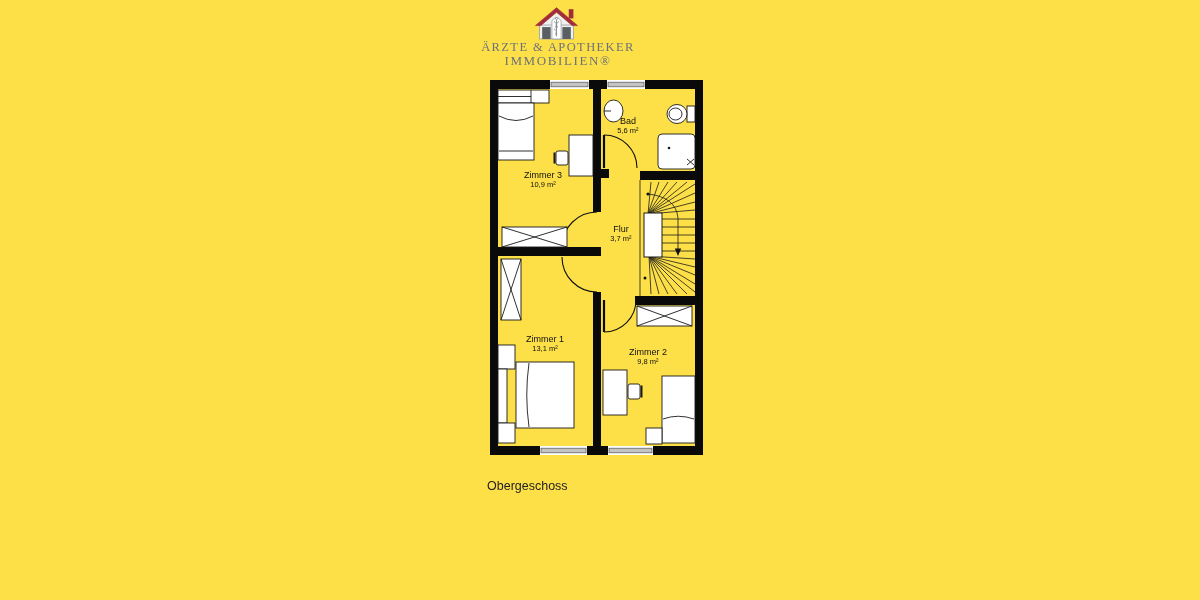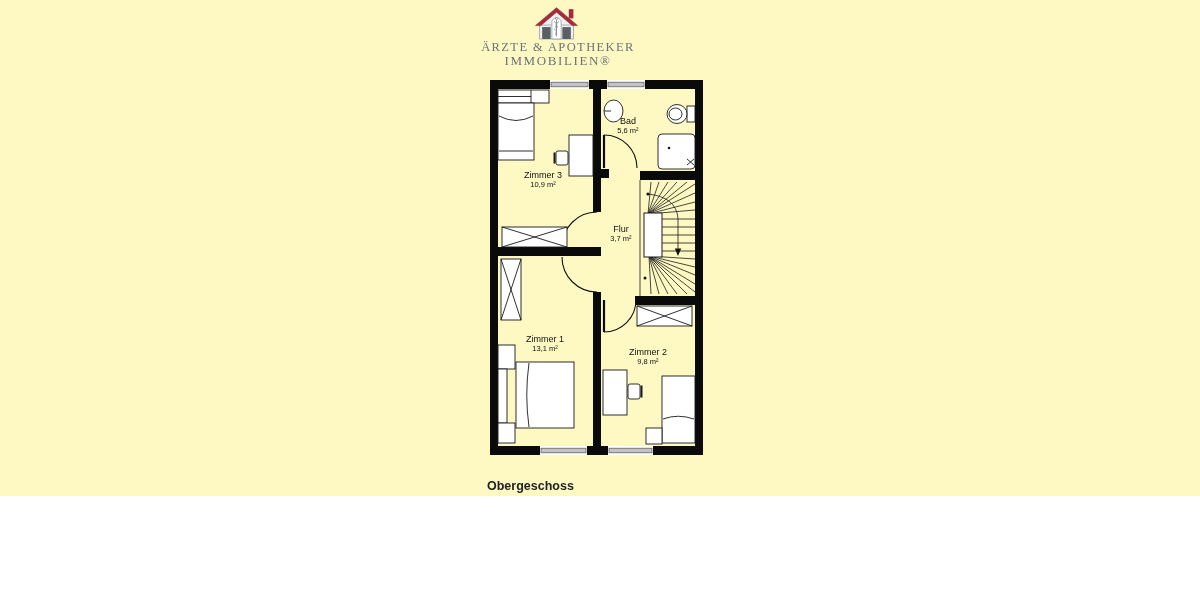--- a/index.html
+++ b/index.html
@@ -1,24 +1,24 @@
 <!DOCTYPE html>
 <html><head>
 <meta charset="utf-8">
 <style>
   html,body{margin:0;padding:0;background:#ffffff;}
-  #stage{position:relative;width:1200px;height:496px;background:#fef9c3;overflow:hidden;
+  #stage{position:relative;width:1200px;height:600px;background:#fde047;overflow:hidden;
          font-family:"Liberation Sans",sans-serif;}
   .brand{position:absolute;left:438px;top:0;width:240px;text-align:center;}
   .brand-house{position:absolute;left:97px;top:6px;}
   .brand-text{position:absolute;top:41px;left:0;width:240px;
               font-family:"Liberation Serif",serif;color:#6d727a;}
   .brand-line1{font-size:12.5px;letter-spacing:1.4px;line-height:13px;}
   .brand-line2{font-size:13px;letter-spacing:1.6px;line-height:13px;}
-  .floor-label{position:absolute;left:487px;top:479px;font-size:12.5px;color:#222;font-weight:bold;}
+  .floor-label{position:absolute;left:487px;top:479px;font-size:12.5px;color:#222;}
   svg text{font-family:"Liberation Sans",sans-serif;fill:#111;}
   .room-name{font-size:9px;}
   .room-area{font-size:7.5px;}
   .furn{fill:#ffffff;stroke:#1a1a1a;stroke-width:0.9;}
   .furnline{fill:none;stroke:#1a1a1a;stroke-width:0.9;}
   .wall{fill:#0a0a0a;}
   .doorarc{fill:none;stroke:#111;stroke-width:1.1;}
   .doorleaf{stroke:#0a0a0a;stroke-width:2.2;}
   .stairline{stroke:#1a1a1a;stroke-width:0.8;fill:none;}
 </style>

